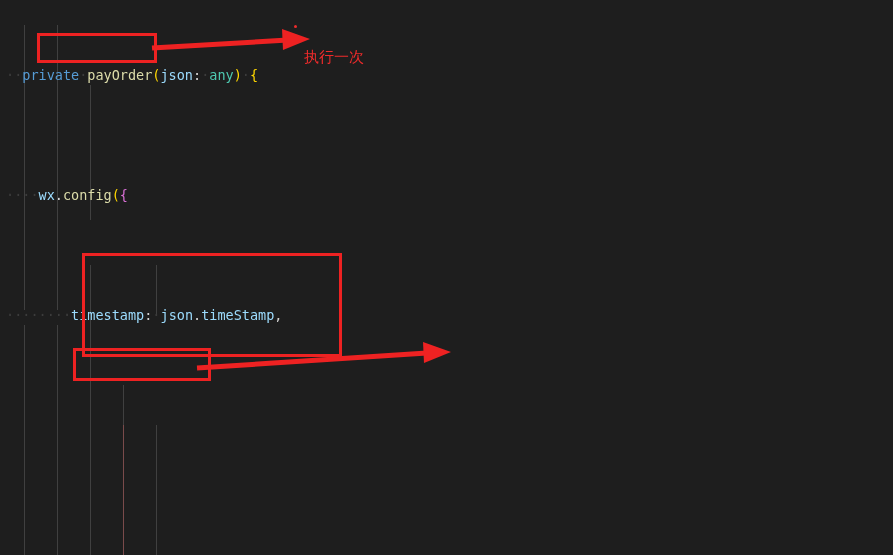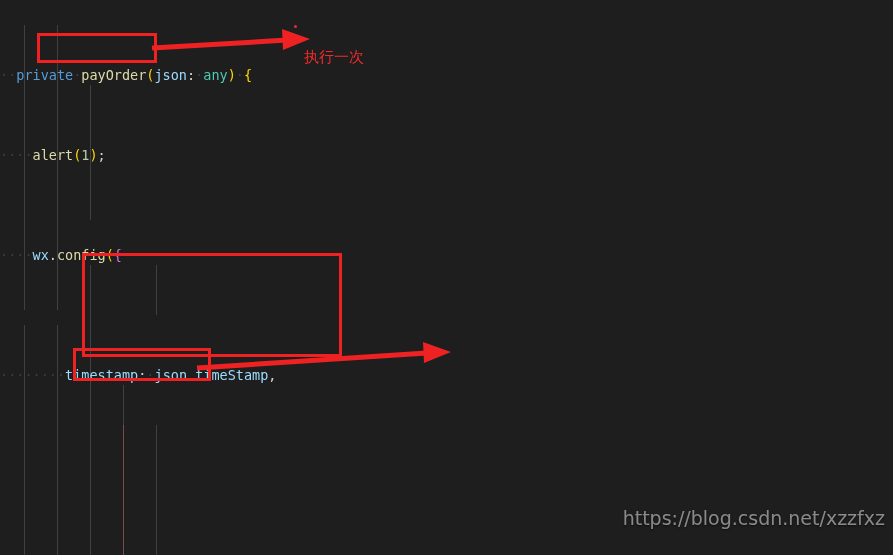--- a/index.html
+++ b/index.html
@@ -20,20 +20,21 @@
     line-height:20px;
     white-space:pre;
     letter-spacing:0px;
     padding-top:5px;
     box-sizing:border-box;
   }
   .line{
     height:20px;
     white-space:pre;
     position:relative;
+    padding-left:6px;
   }
   
   .kw   {color:#569cd6;}   
   .fn   {color:#dcdcaa;}   
   .var  {color:#9cdcfe;}   
   .typ  {color:#4ec9b0;}   
   .cmt  {color:#6a9955;}   
   .pun  {color:#d4d4d4;}   
   .br1  {color:#ffd700;}
   .br2  {color:#da70d6;}
@@ -81,21 +82,20 @@
   <div class="guide" style="left:90px;top:265px;height:290px;"></div>
   <div class="guide" style="left:123px;top:385px;height:170px;"></div>
   <div class="guide" style="left:156px;top:425px;height:130px;"></div>
   <div class="guide" style="left:156px;top:265px;height:50px;"></div>
   <div class="guide" style="left:123px;top:425px;height:130px;background:#7a4b4b;"></div>
 
   <div class="code">
 
     <div class="line"><span class="ws">··</span><span class="kw">private</span><span class="ws">·</span><span class="fn">payOrder</span><span class="br1">(</span><span class="var">json</span><span class="pun">:</span><span class="ws">·</span><span class="typ">any</span><span class="br1">)</span><span class="ws">·</span><span class="br1">{</span></div>
 
-    <div class="line"><span class="ws">··</span><span class="ws">··</span><span class="fn">alert</span><span class="br1">(</span><span class="pun" style="color:#b5cea8">1</span><span class="br1">)</span><span class="pun">;</span></div>
 
 
     <div class="line"><span class="ws">··</span><span class="ws">··</span><span class="var">wx</span><span class="pun">.</span><span class="fn">config</span><span class="br1">(</span><span class="br2">{</span></div>
 
 
 
     <div class="line"><span class="ws">··</span><span class="ws">··</span><span class="ws">··</span><span class="ws">··</span><span class="var">timestamp</span><span class="pun">:</span><span class="ws">·</span><span class="var">json</span><span class="pun">.</span><span class="var">timeStamp</span><span class="pun">,</span></div>
 
     
 
@@ -150,15 +150,14 @@
     <polygon points="160,11 132,1 133,22" fill="#ee2222"></polygon>
   </svg>
 
   <svg class="arrow-svg" style="left:195px;top:340px;" width="260" height="34" viewBox="0 0 260 34">
     <path d="M2,28 L232,13" stroke="#ee2222" stroke-width="5" fill="none"></path>
     <polygon points="256,12 228,2 229,23" fill="#ee2222"></polygon>
   </svg>
 
   <div class="note" style="left:304px;top:48px;">执行一次</div>
 
-  <div class="watermark">https://blog.csdn.net/xzzfxz</div>
 
 </div>
 
 </body></html>

